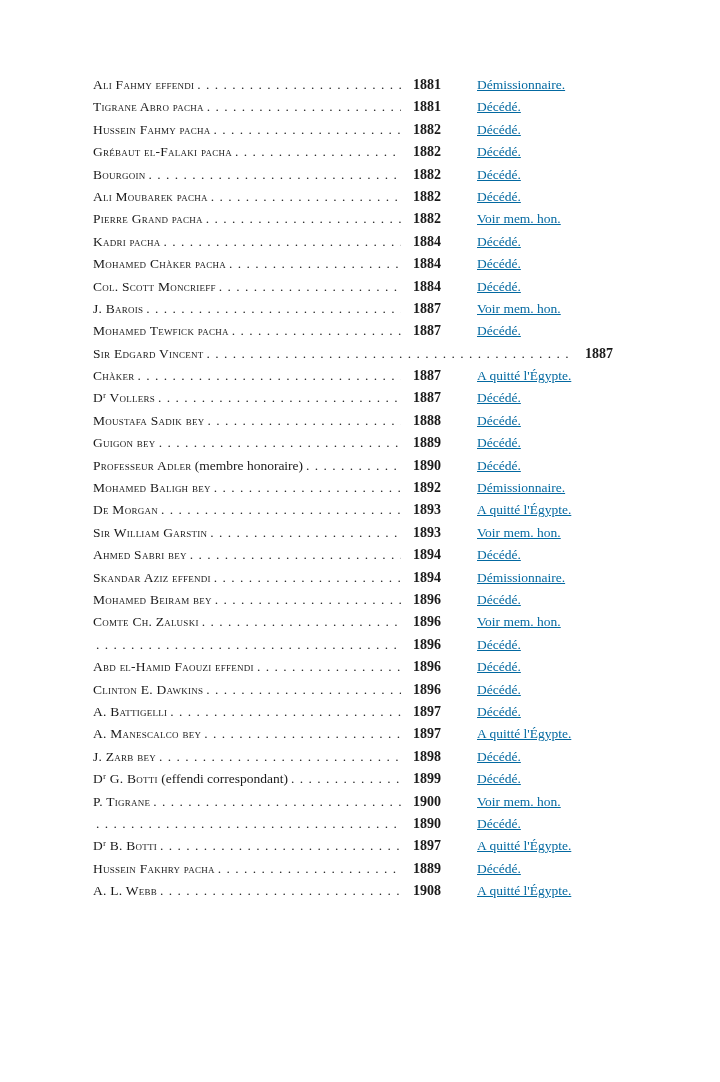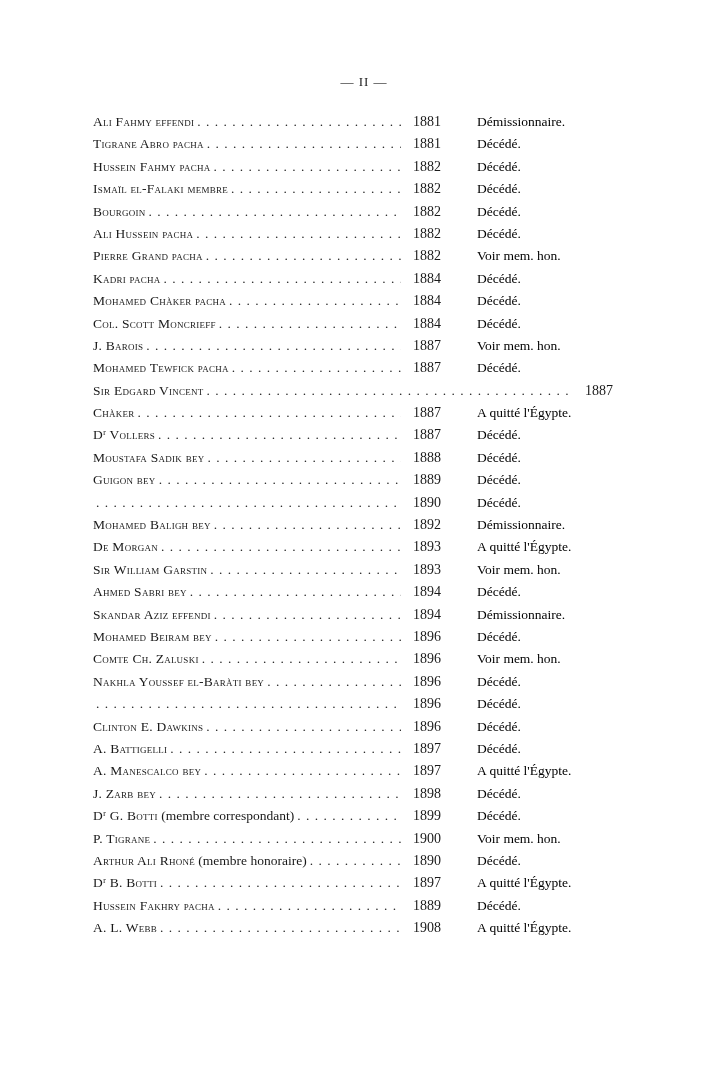--- a/index.html
+++ b/index.html
@@ -59,67 +59,68 @@
     margin-right: 2px;
     color: #2a2a2a;
     letter-spacing: 1px;
   }
   .year {
     flex: 0 0 50px;
     padding-left: 10px;
     font-size: 14px;
     color: #1a1a1a;
     white-space: nowrap;
+    font-weight: bold;
   }
   .status {
     flex: 0 0 158px;
     padding-left: 14px;
     white-space: nowrap;
-    color: #000000;
+    color: #0369a1;
+    text-decoration: underline;
   }
 </style>
 </head>
 <body>
 
 <div class="page">
   <div class="content">
-    <div class="page-header">— II —</div>
     <div class="member-list" id="member-list">
         <div class="row">
           <span class="name">Ali Fahmy effendi</span>
           <span class="leader">. . . . . . . . . . . . . . . . . . . . . . . . . . . . . . . . . . . . . . . . . . . . . . . . . . . . . . . . . . . . . . . . . . . . . . . . . . . . . . . . . . . . . . . . . .</span>
           <span class="year">1881</span>
           <span class="status">Démissionnaire.</span>
         </div>
         <div class="row">
           <span class="name">Tigrane Abro pacha</span>
           <span class="leader">. . . . . . . . . . . . . . . . . . . . . . . . . . . . . . . . . . . . . . . . . . . . . . . . . . . . . . . . . . . . . . . . . . . . . . . . . . . . . . . . . . . . . . . . . .</span>
           <span class="year">1881</span>
           <span class="status">Décédé.</span>
         </div>
         <div class="row">
           <span class="name">Hussein Fahmy pacha</span>
           <span class="leader">. . . . . . . . . . . . . . . . . . . . . . . . . . . . . . . . . . . . . . . . . . . . . . . . . . . . . . . . . . . . . . . . . . . . . . . . . . . . . . . . . . . . . . . . . .</span>
           <span class="year">1882</span>
           <span class="status">Décédé.</span>
         </div>
         <div class="row">
-          <span class="name">Ismaïl el-Falaki membre</span>
+          <span class="name">Grébaut el-Falaki pacha</span>
           <span class="leader">. . . . . . . . . . . . . . . . . . . . . . . . . . . . . . . . . . . . . . . . . . . . . . . . . . . . . . . . . . . . . . . . . . . . . . . . . . . . . . . . . . . . . . . . . .</span>
           <span class="year">1882</span>
           <span class="status">Décédé.</span>
         </div>
         <div class="row">
           <span class="name">Bourgoin</span>
           <span class="leader">. . . . . . . . . . . . . . . . . . . . . . . . . . . . . . . . . . . . . . . . . . . . . . . . . . . . . . . . . . . . . . . . . . . . . . . . . . . . . . . . . . . . . . . . . .</span>
           <span class="year">1882</span>
           <span class="status">Décédé.</span>
         </div>
         <div class="row">
-          <span class="name">Ali Hussein pacha</span>
+          <span class="name">Ali Moubarek pacha</span>
           <span class="leader">. . . . . . . . . . . . . . . . . . . . . . . . . . . . . . . . . . . . . . . . . . . . . . . . . . . . . . . . . . . . . . . . . . . . . . . . . . . . . . . . . . . . . . . . . .</span>
           <span class="year">1882</span>
           <span class="status">Décédé.</span>
         </div>
         <div class="row">
           <span class="name">Pierre Grand pacha</span>
           <span class="leader">. . . . . . . . . . . . . . . . . . . . . . . . . . . . . . . . . . . . . . . . . . . . . . . . . . . . . . . . . . . . . . . . . . . . . . . . . . . . . . . . . . . . . . . . . .</span>
           <span class="year">1882</span>
           <span class="status">Voir mem. hon.</span>
         </div>
@@ -176,20 +177,21 @@
           <span class="year">1888</span>
           <span class="status">Décédé.</span>
         </div>
         <div class="row">
           <span class="name">Guigon bey</span>
           <span class="leader">. . . . . . . . . . . . . . . . . . . . . . . . . . . . . . . . . . . . . . . . . . . . . . . . . . . . . . . . . . . . . . . . . . . . . . . . . . . . . . . . . . . . . . . . . .</span>
           <span class="year">1889</span>
           <span class="status">Décédé.</span>
         </div>
         <div class="row">
+          <span class="name">Professeur Adler<span class="note"> (membre honoraire)</span></span>
           <span class="leader">. . . . . . . . . . . . . . . . . . . . . . . . . . . . . . . . . . . . . . . . . . . . . . . . . . . . . . . . . . . . . . . . . . . . . . . . . . . . . . . . . . . . . . . . . .</span>
           <span class="year">1890</span>
           <span class="status">Décédé.</span>
         </div>
         <div class="row">
           <span class="name">Mohamed Baligh bey</span>
           <span class="leader">. . . . . . . . . . . . . . . . . . . . . . . . . . . . . . . . . . . . . . . . . . . . . . . . . . . . . . . . . . . . . . . . . . . . . . . . . . . . . . . . . . . . . . . . . .</span>
           <span class="year">1892</span>
           <span class="status">Démissionnaire.</span>
         </div>
@@ -223,26 +225,26 @@
           <span class="year">1896</span>
           <span class="status">Décédé.</span>
         </div>
         <div class="row">
           <span class="name">Comte Ch. Zaluski</span>
           <span class="leader">. . . . . . . . . . . . . . . . . . . . . . . . . . . . . . . . . . . . . . . . . . . . . . . . . . . . . . . . . . . . . . . . . . . . . . . . . . . . . . . . . . . . . . . . . .</span>
           <span class="year">1896</span>
           <span class="status">Voir mem. hon.</span>
         </div>
         <div class="row">
-          <span class="name">Nakhla Youssef el-Baràti bey</span>
-          <span class="leader">. . . . . . . . . . . . . . . . . . . . . . . . . . . . . . . . . . . . . . . . . . . . . . . . . . . . . . . . . . . . . . . . . . . . . . . . . . . . . . . . . . . . . . . . . .</span>
-          <span class="year">1896</span>
-          <span class="status">Décédé.</span>
-        </div>
-        <div class="row">
+          <span class="leader">. . . . . . . . . . . . . . . . . . . . . . . . . . . . . . . . . . . . . . . . . . . . . . . . . . . . . . . . . . . . . . . . . . . . . . . . . . . . . . . . . . . . . . . . . .</span>
+          <span class="year">1896</span>
+          <span class="status">Décédé.</span>
+        </div>
+        <div class="row">
+          <span class="name">Abd el-Hamid Faouzi effendi</span>
           <span class="leader">. . . . . . . . . . . . . . . . . . . . . . . . . . . . . . . . . . . . . . . . . . . . . . . . . . . . . . . . . . . . . . . . . . . . . . . . . . . . . . . . . . . . . . . . . .</span>
           <span class="year">1896</span>
           <span class="status">Décédé.</span>
         </div>
         <div class="row">
           <span class="name">Clinton E. Dawkins</span>
           <span class="leader">. . . . . . . . . . . . . . . . . . . . . . . . . . . . . . . . . . . . . . . . . . . . . . . . . . . . . . . . . . . . . . . . . . . . . . . . . . . . . . . . . . . . . . . . . .</span>
           <span class="year">1896</span>
           <span class="status">Décédé.</span>
         </div>
@@ -258,33 +260,32 @@
           <span class="year">1897</span>
           <span class="status">A quitté l'Égypte.</span>
         </div>
         <div class="row">
           <span class="name">J. Zarb bey</span>
           <span class="leader">. . . . . . . . . . . . . . . . . . . . . . . . . . . . . . . . . . . . . . . . . . . . . . . . . . . . . . . . . . . . . . . . . . . . . . . . . . . . . . . . . . . . . . . . . .</span>
           <span class="year">1898</span>
           <span class="status">Décédé.</span>
         </div>
         <div class="row">
-          <span class="name">Dʳ G. Botti<span class="note"> (membre correspondant)</span></span>
+          <span class="name">Dʳ G. Botti<span class="note"> (effendi correspondant)</span></span>
           <span class="leader">. . . . . . . . . . . . . . . . . . . . . . . . . . . . . . . . . . . . . . . . . . . . . . . . . . . . . . . . . . . . . . . . . . . . . . . . . . . . . . . . . . . . . . . . . .</span>
           <span class="year">1899</span>
           <span class="status">Décédé.</span>
         </div>
         <div class="row">
           <span class="name">P. Tigrane</span>
           <span class="leader">. . . . . . . . . . . . . . . . . . . . . . . . . . . . . . . . . . . . . . . . . . . . . . . . . . . . . . . . . . . . . . . . . . . . . . . . . . . . . . . . . . . . . . . . . .</span>
           <span class="year">1900</span>
           <span class="status">Voir mem. hon.</span>
         </div>
         <div class="row">
-          <span class="name">Arthur Ali Rhoné<span class="note"> (membre honoraire)</span></span>
           <span class="leader">. . . . . . . . . . . . . . . . . . . . . . . . . . . . . . . . . . . . . . . . . . . . . . . . . . . . . . . . . . . . . . . . . . . . . . . . . . . . . . . . . . . . . . . . . .</span>
           <span class="year">1890</span>
           <span class="status">Décédé.</span>
         </div>
         <div class="row">
           <span class="name">Dʳ B. Botti</span>
           <span class="leader">. . . . . . . . . . . . . . . . . . . . . . . . . . . . . . . . . . . . . . . . . . . . . . . . . . . . . . . . . . . . . . . . . . . . . . . . . . . . . . . . . . . . . . . . . .</span>
           <span class="year">1897</span>
           <span class="status">A quitté l'Égypte.</span>
         </div>

